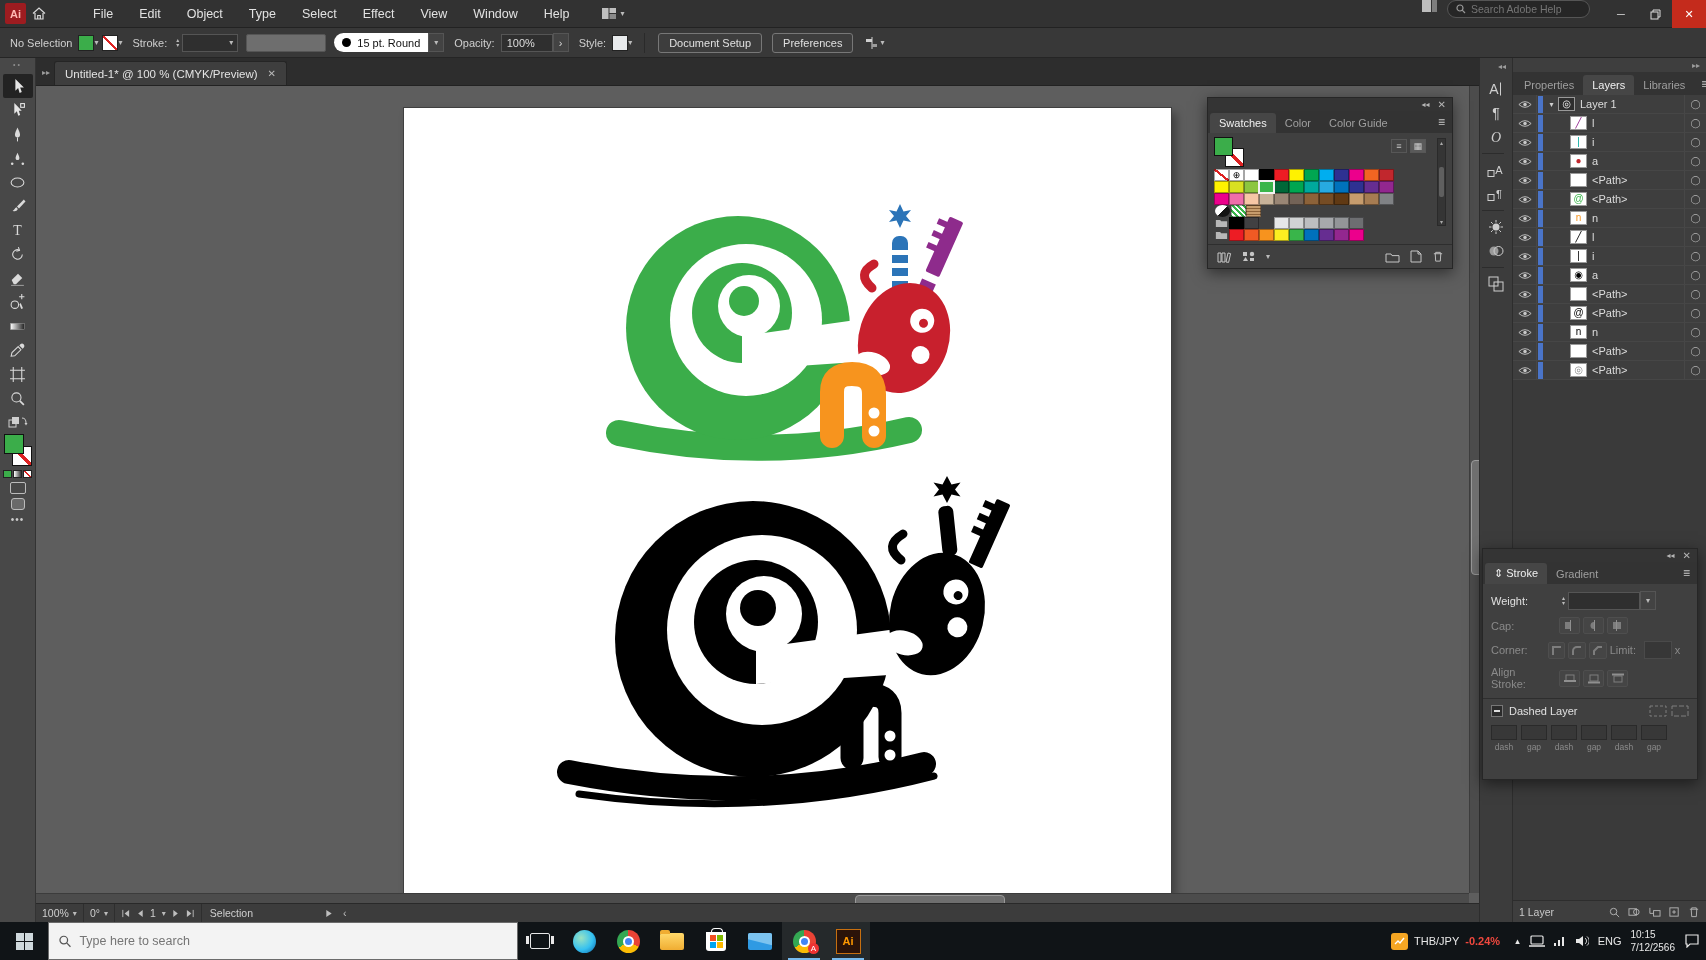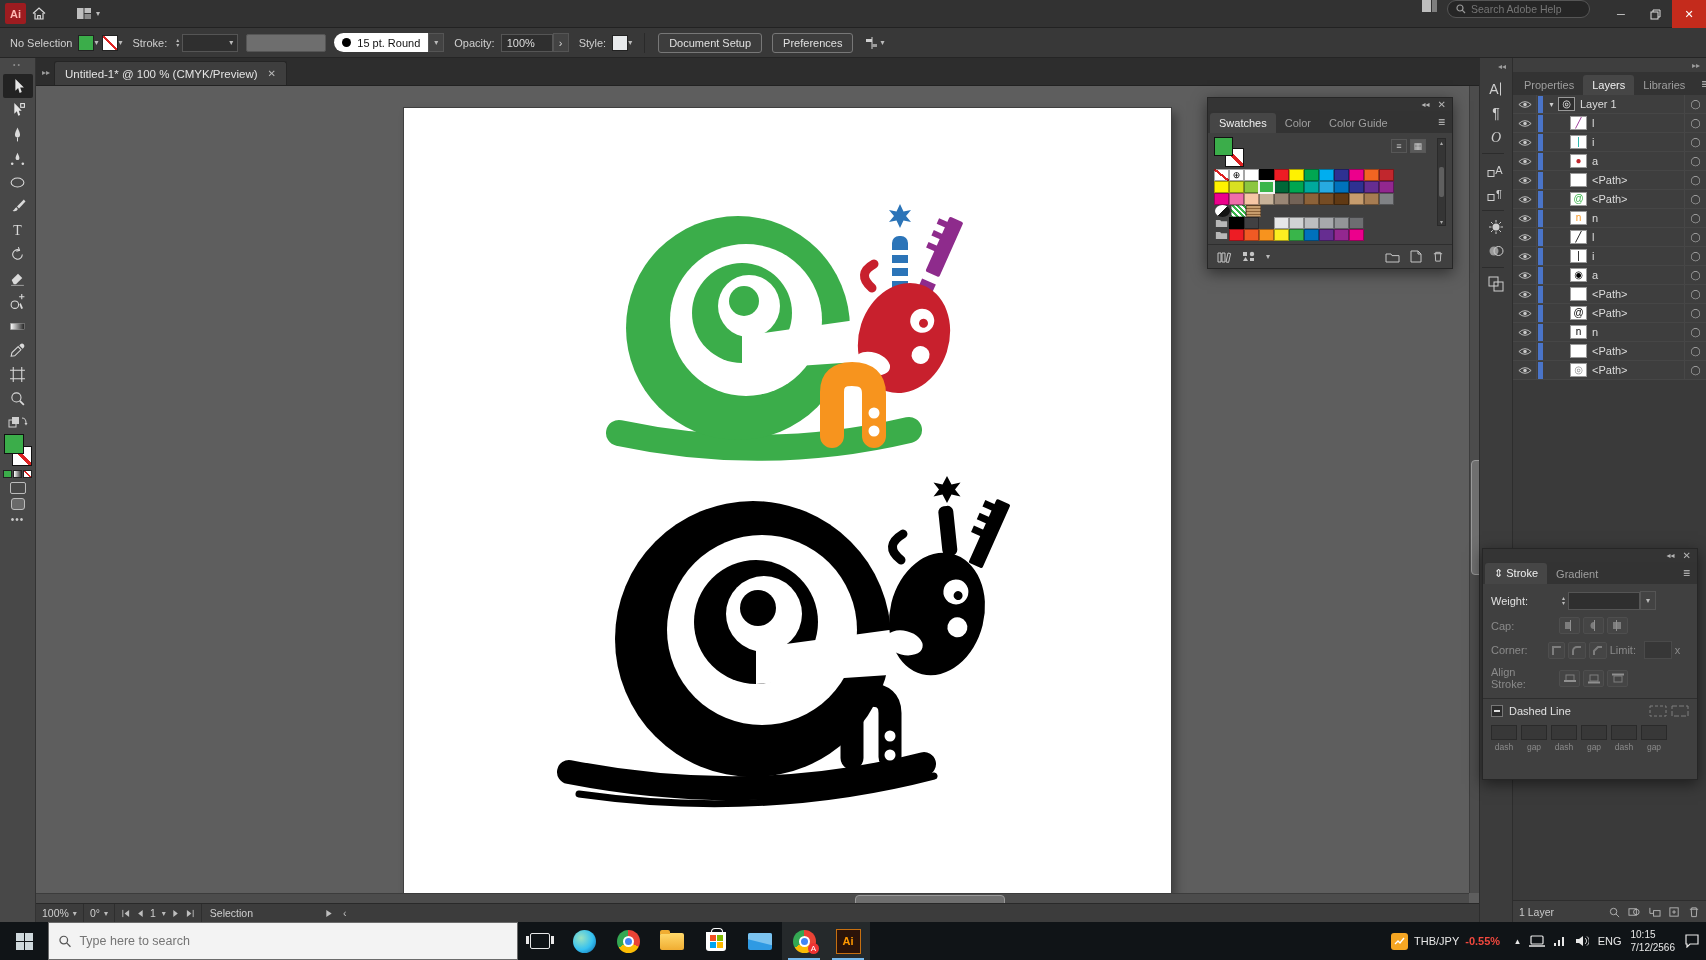--- a/index.html
+++ b/index.html
@@ -175,20 +175,31 @@
 
 <div class="screen">
 
   <div class="menubar">
     <div class="ai-badge">Ai</div>
     <div class="home-ico">
       <svg width="14" height="13" viewBox="0 0 14 13">
           <path d="M1 6.5 7 1l6 5.5M3 6v6h8V6M5.7 12V8.5h2.6V12" fill="none" stroke="#d9d9d9" stroke-width="1.2"></path>
         </svg>
     </div>
+    <div class="menu-list">
+        <div class="menu-item">File</div>
+        <div class="menu-item">Edit</div>
+        <div class="menu-item">Object</div>
+        <div class="menu-item">Type</div>
+        <div class="menu-item">Select</div>
+        <div class="menu-item">Effect</div>
+        <div class="menu-item">View</div>
+        <div class="menu-item">Window</div>
+        <div class="menu-item">Help</div>
+      </div>
     <div style="display:flex;align-items:center;margin-left:18px;gap:4px">
       <svg width="16" height="13" viewBox="0 0 16 13">
           <rect x="1" y="1" width="6.5" height="11" fill="#bfbfbf"></rect>
           <rect x="8.5" y="1" width="6.5" height="5" fill="#bfbfbf"></rect>
           <rect x="8.5" y="7" width="6.5" height="5" fill="#8a8a8a"></rect>
         </svg>
       <span class="caret">▾</span>
     </div>
     <div class="mb-right">
       <div class="ws-ico">
@@ -1045,21 +1056,21 @@
             <rect x="2" y="3" width="8" height="6" fill="none" stroke="#bbb"></rect>
             <path d="M0 1.5h12" stroke="#ddd" stroke-width="2"></path>
           </svg>
         </span>
     </div>
     <div class="sp-div"></div>
     <div class="sp-row" style="margin-top:6px">
       <span class="chk">
           <i></i>
         </span>
-      <span style="color:#e0e0e0">Dashed Line</span>
+      <span style="color:#e0e0e0">Dashed Layer</span>
       <span class="dashicons">
         <svg width="18" height="12" viewBox="0 0 18 12">
             <rect x="1" y="1" width="16" height="10" fill="none" stroke="#bbb" stroke-dasharray="3 2"></rect>
           </svg>
         <svg width="18" height="12" viewBox="0 0 18 12">
             <rect x="1" y="1" width="16" height="10" fill="none" stroke="#bbb" stroke-dasharray="5 2"></rect>
           </svg>
       </span>
     </div>
     <div class="dashrow" id="dashrow">
@@ -1129,21 +1140,21 @@
         </div>
       </div>
     <div class="tray">
       <div class="ticker">
         <span class="tick-ico">
             <svg width="11" height="9" viewBox="0 0 11 9">
               <path d="M1 7 4 4l2 2 4-5" fill="none" stroke="#fff" stroke-width="1.4"></path>
             </svg>
           </span>
         <span>THB/JPY</span>
-        <span class="chg" id="tickchg" style="color: rgb(240, 72, 62);">-0.55%</span>
+        <span class="chg" id="tickchg" style="color: rgb(240, 72, 62);">-0.24%</span>
       </div>
       <span style="font-size:9px">▴</span>
       <span class="sys">
         <span>
             <svg width="16" height="12" viewBox="0 0 16 12">
               <rect x="2" y="1" width="12" height="8" rx="1" fill="none" stroke="#e8e8e8" stroke-width="1.2"></rect>
               <path d="M0 11h16" stroke="#e8e8e8" stroke-width="1.5"></path>
             </svg>
           </span>
         <span>

